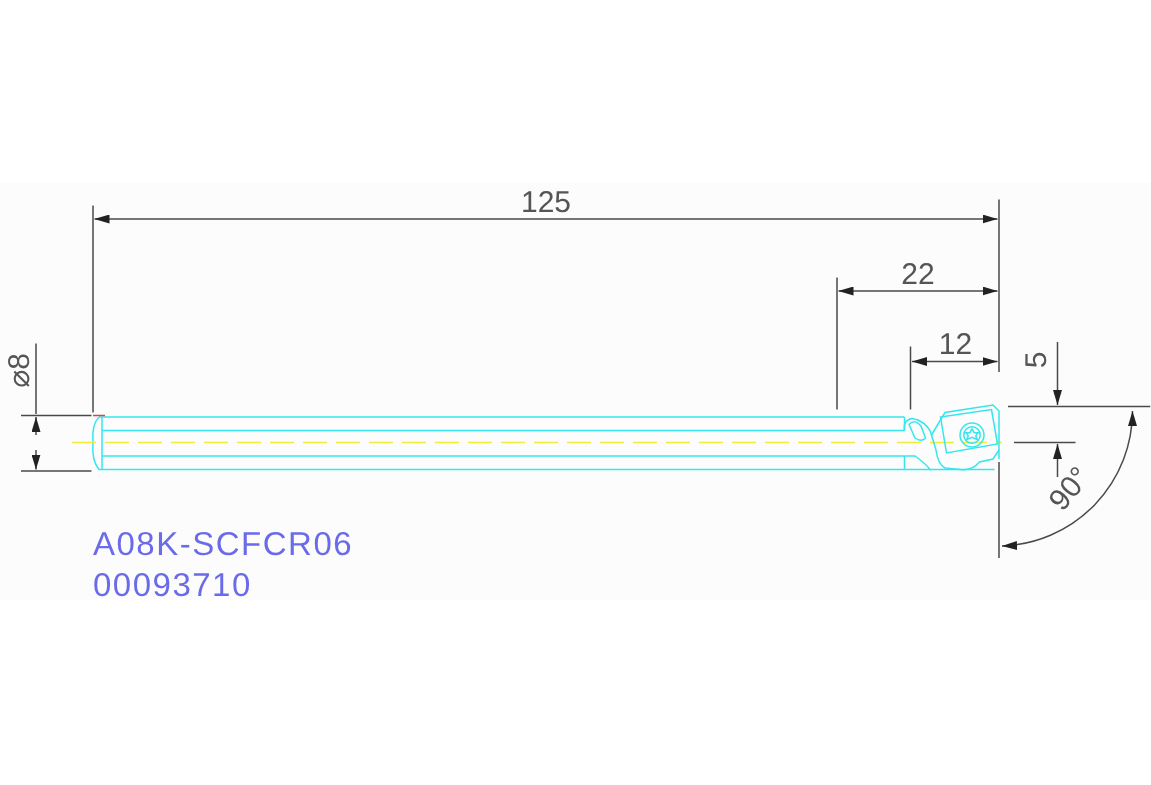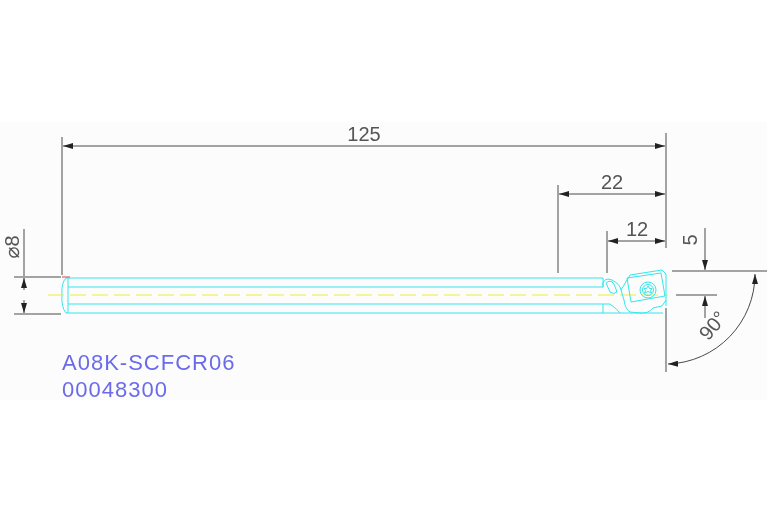--- a/index.html
+++ b/index.html
@@ -85,13 +85,13 @@
     <line x1="620" y1="313" x2="663" y2="313"></line>
   </g>
   <g stroke="#35e6ee" stroke-width="1" fill="none">
     <circle cx="648" cy="290" r="8"></circle>
     <circle cx="648" cy="290" r="5.5"></circle>
     <path d="M648,286 L649.5,288.5 L652,288.5 L650.5,290.5 L651.5,293 L648,291.5 L644.5,293 L645.5,290.5 L644,288.5 L646.5,288.5 Z"></path>
   </g>
 </svg>
 
 <div class="label" style="top:350px;">A08K-SCFCR06</div>
-<div class="label" style="top:377px;">00048300</div>
+<div class="label" style="top:377px;">00093710</div>
 
 </body></html>

